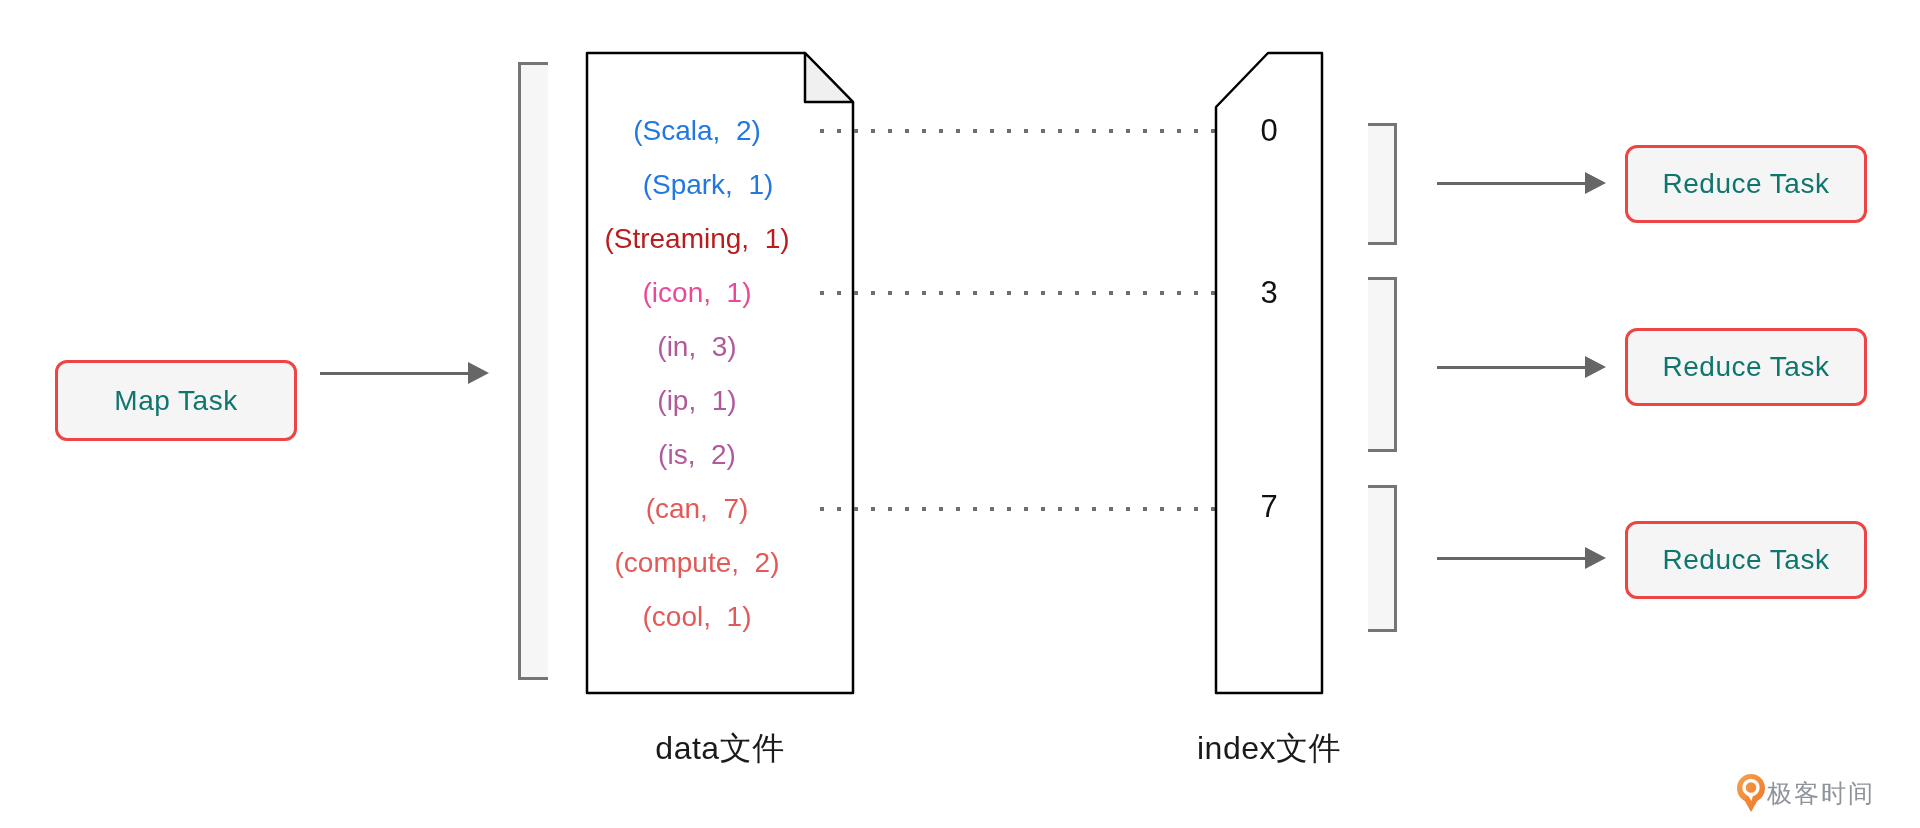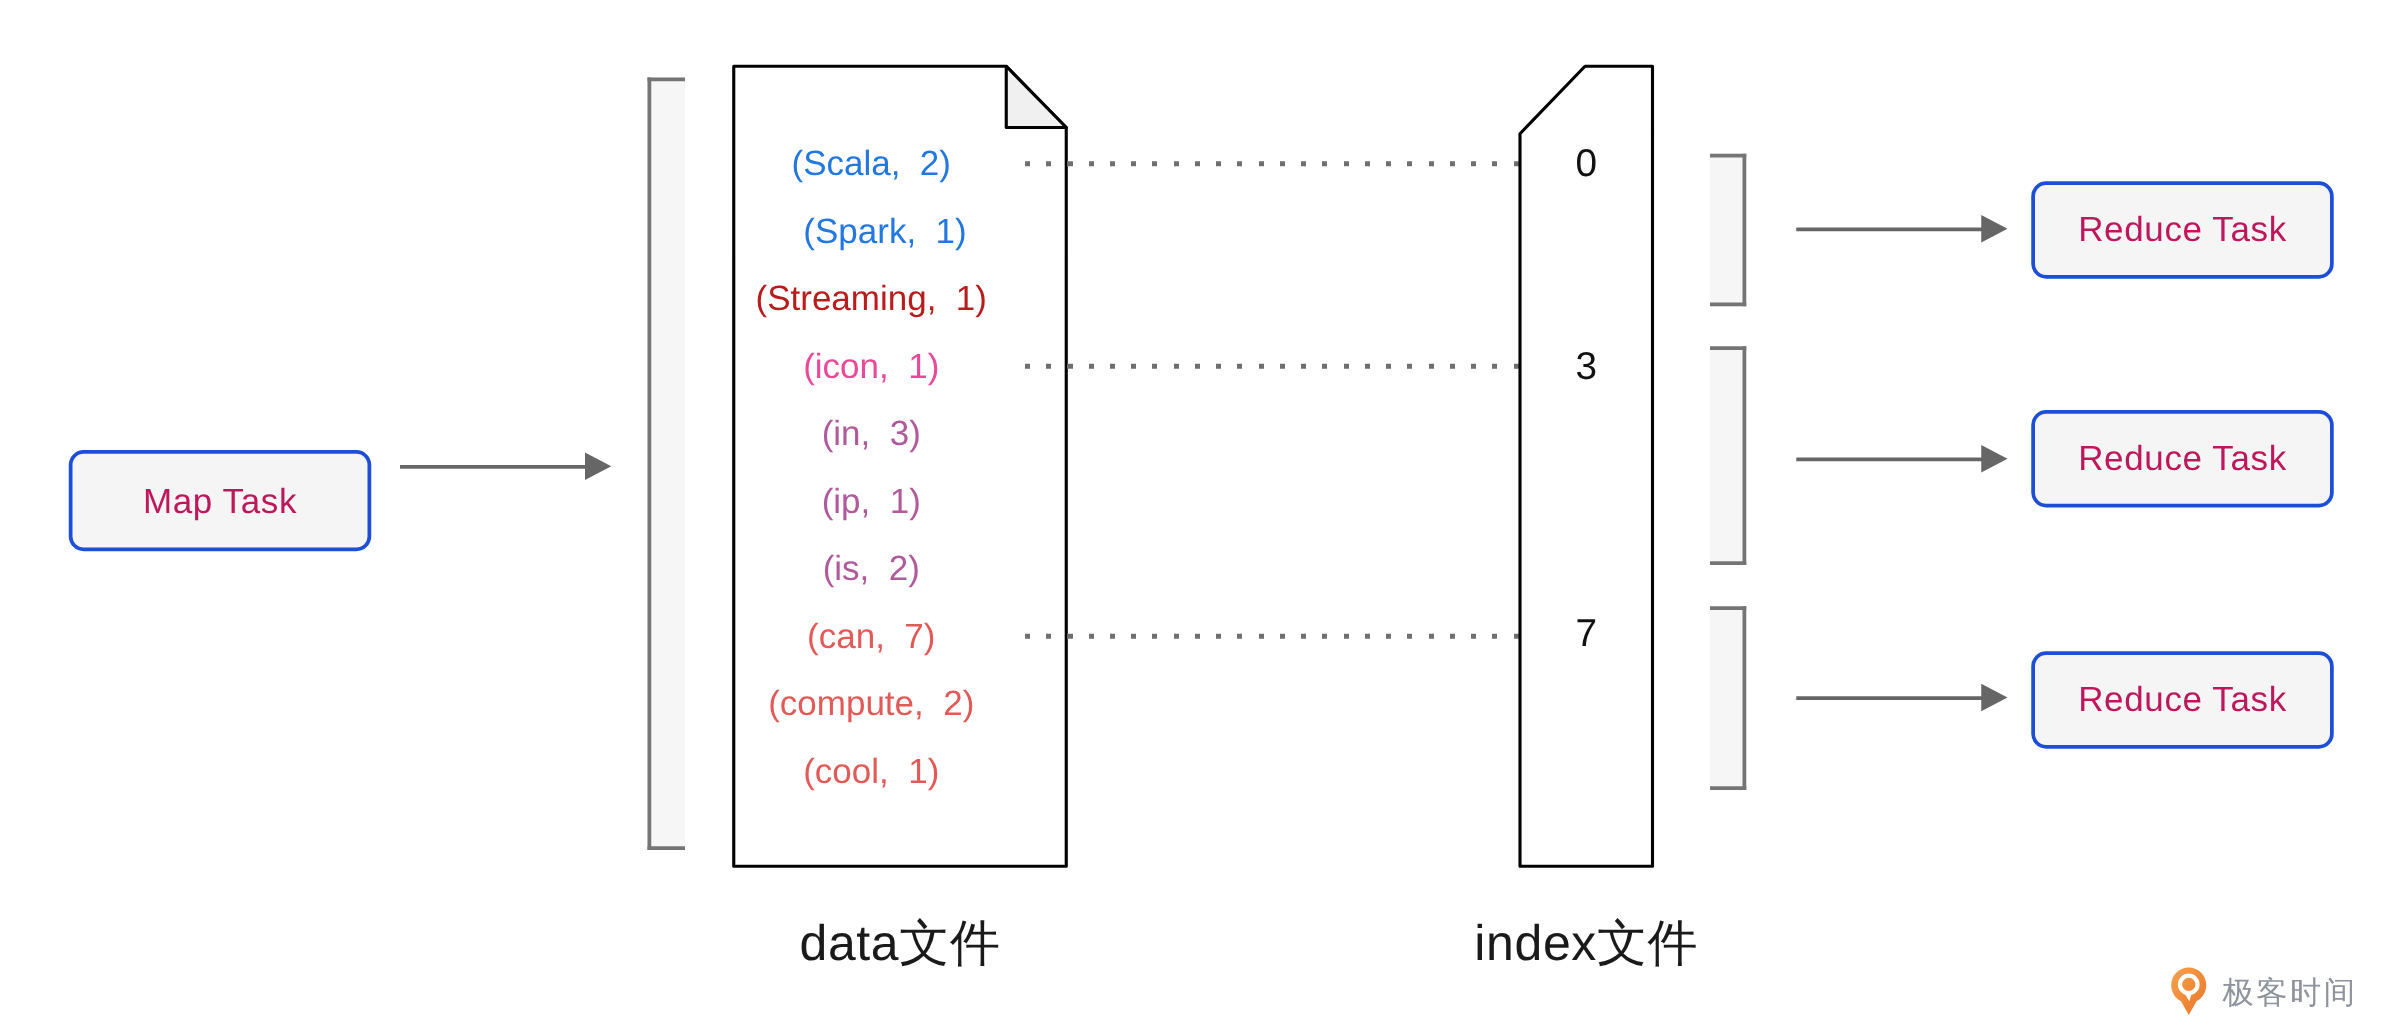--- a/index.html
+++ b/index.html
@@ -10,24 +10,24 @@
     outline:1px solid #e7e7e7;
     overflow:hidden;
     font-family:"Liberation Sans", sans-serif;
   }
   
   .task-node{
     position:absolute;
     width:242px;height:81px;
     box-sizing:border-box;
     background:#f5f5f5;
-    border:3px solid #1d4ed8;
+    border:3px solid #ef4444;
     border-radius:12px;
     display:flex;align-items:center;justify-content:center;
-    font-size:28px;color:#be185d;
+    font-size:28px;color:#0f766e;
     letter-spacing:0.5px;
     white-space:pre;
   }
   
   .arrow{position:absolute;width:170px;height:22px;}
   .arrow .shaft{position:absolute;left:0;top:9.5px;height:3px;width:150px;background:#666666;}
   .arrow .head{
     position:absolute;left:148px;top:0;
     width:0;height:0;
     border-top:11px solid transparent;
@@ -52,27 +52,27 @@
   }
   
   .offset-num{
     position:absolute;left:1219px;width:100px;height:36px;
     line-height:36px;text-align:center;
     font-size:31px;color:#111111;
   }
   
   .file-label{
     position:absolute;width:300px;height:40px;top:727px;
-    text-align:center;font-size:40px;color:#1a1a1a;
+    text-align:center;font-size:32px;color:#1a1a1a;
     letter-spacing:0.5px;
   }
   
   .brand{
     position:absolute;left:1736px;top:772px;height:42px;
-    display:flex;align-items:center;gap:12px;font-family:Liberation Mono, monospace;
+    display:flex;align-items:center;gap:1px;font-family:Liberation Mono, monospace;
   }
   .brand-text{font-size:25px;color:#8e939c;letter-spacing:2px;white-space:pre;}
   svg{display:block;}
 </style>
 </head>
 <body>
 
 <div class="canvas">
 
   <div class="task-node" style="left:55px;top:332px;margin-top:28px;">Map Task</div>

